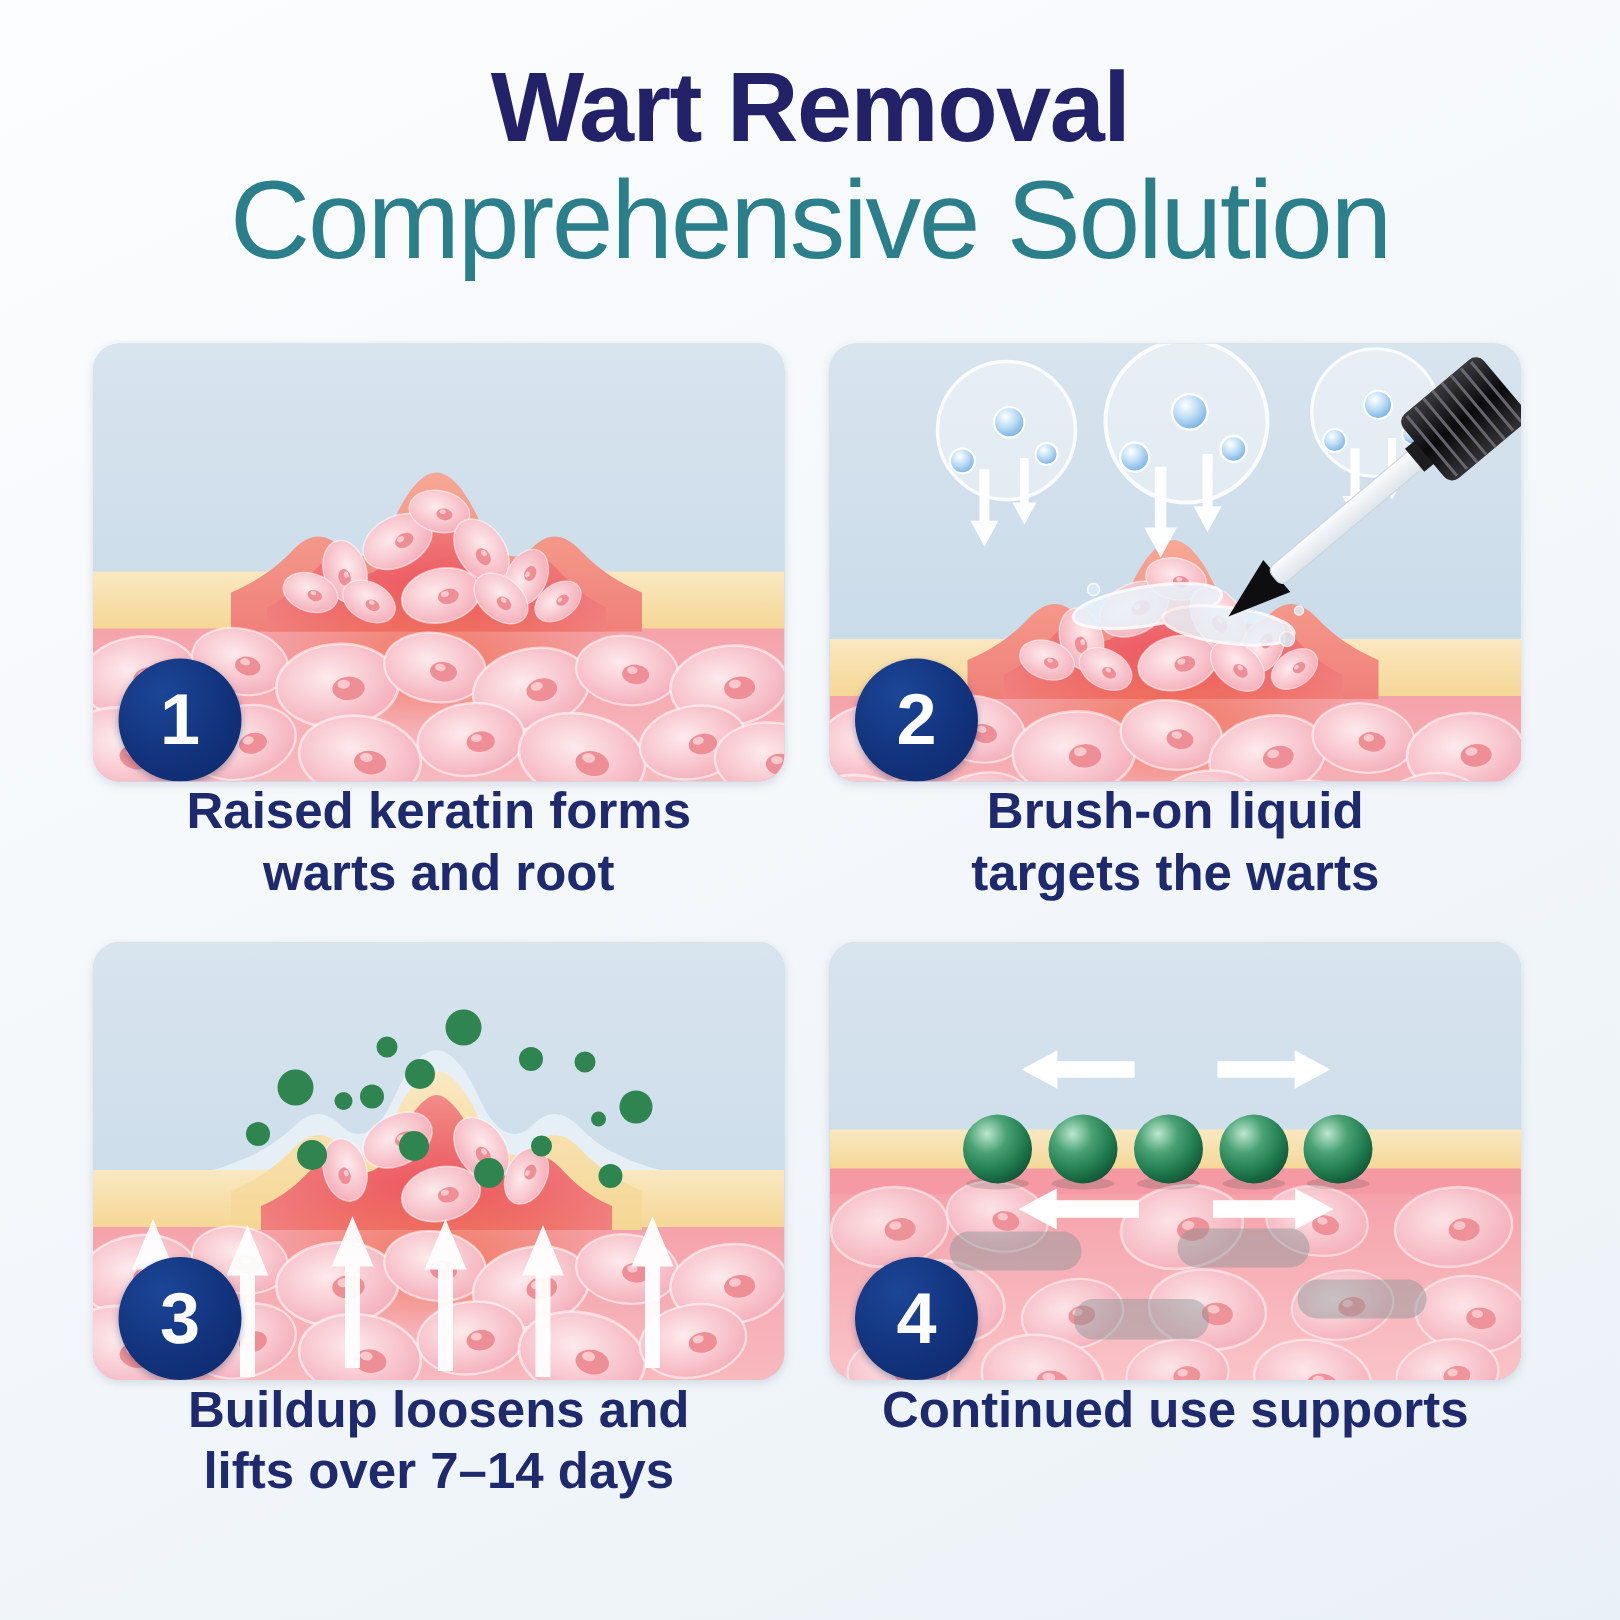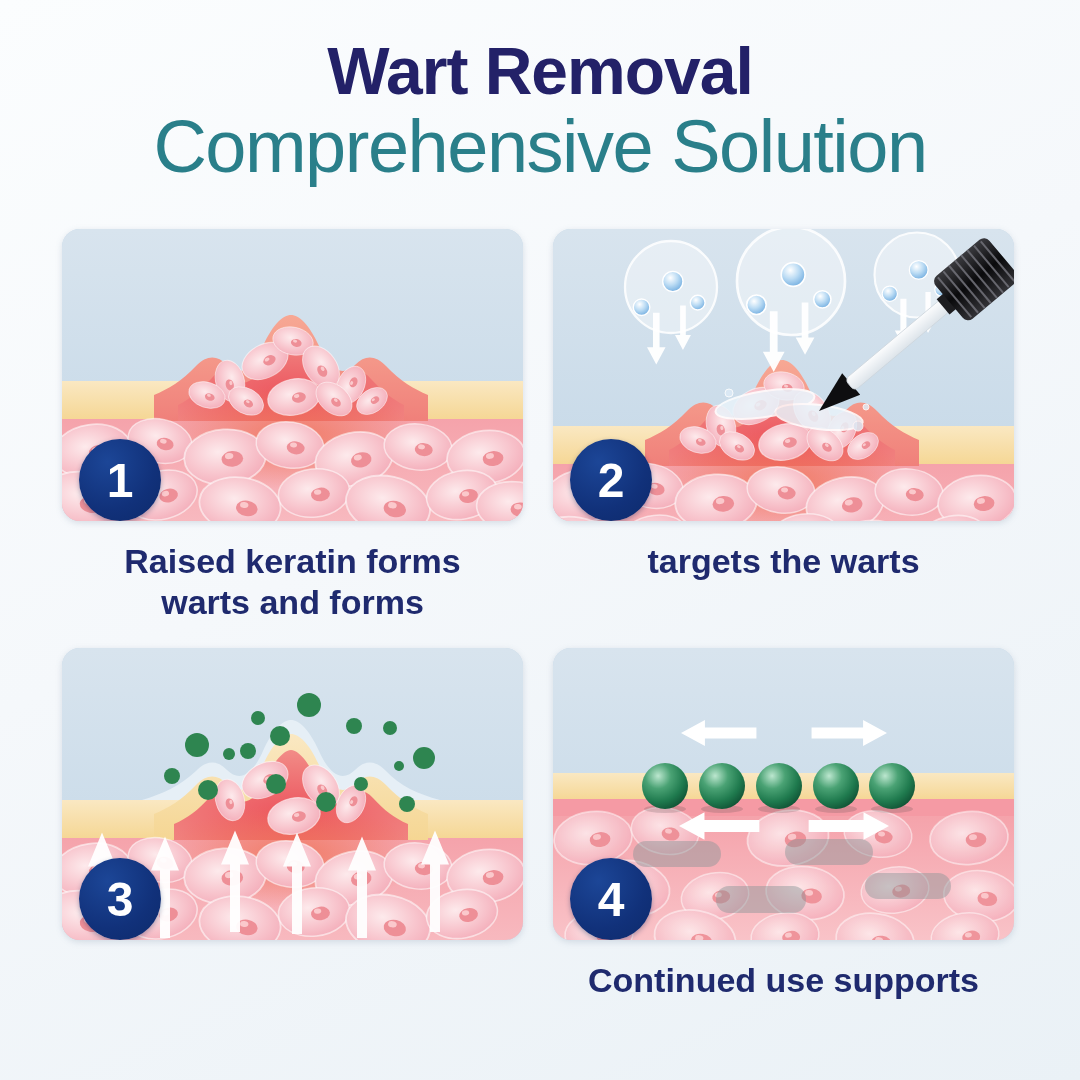--- a/index.html
+++ b/index.html
@@ -32,21 +32,21 @@
   .panel svg { display:block; width:461px; height:292px; }
   .badge {
     position:absolute; left:17px; top:210px; width:82px; height:82px;
     border-radius:50%;
     background:radial-gradient(circle at 35% 28%, #1c4697 0%, #11317a 60%, #0d2a6b 100%);
     color:#ffffff; font-size:48px; font-weight:700;
     display:flex; align-items:center; justify-content:center;
     box-shadow:0 2px 5px rgba(20,40,90,.35);
   }
   .caption {
-    margin-top:20px; text-align:center; color:#1f2a6e;
+    text-align:center; color:#1f2a6e;
     font-size:34px; font-weight:700; line-height:1.2;
     height:107px;
   }
 </style>
 </head>
 <body>
 
 <svg width="0" height="0" style="position:absolute" aria-hidden="true">
   <defs>
     <linearGradient id="skyG" x1="0" y1="0" x2="0" y2="1">
@@ -164,21 +164,21 @@
     <figure class="step">
       <div class="panel">
         <svg viewBox="0 0 461 292">
           <rect width="461" height="292" fill="url(#skyG)"></rect>
           <use href="#skinBase"></use>
         </svg>
         <div class="badge">1</div>
       </div>
       <figcaption class="caption">
         <div>Raised keratin forms</div>
-        <div>warts and forms</div>
+        <div>warts and root</div>
       </figcaption>
     </figure>
 
     <figure class="step">
       <div class="panel">
         <svg viewBox="0 0 461 292">
           <rect width="461" height="292" fill="url(#skyG)"></rect>
           <g transform="translate(0,45)">
               <use href="#skinBase"></use>
             </g>
@@ -207,20 +207,21 @@
               <line x1="209" y1="-28" x2="209" y2="28"></line>
                 <line x1="217" y1="-28" x2="217" y2="28"></line>
               <line x1="225" y1="-27" x2="225" y2="27"></line>
                 <line x1="233" y1="-26" x2="233" y2="26"></line>
             </g>
           </g>
         </svg>
         <div class="badge">2</div>
       </div>
       <figcaption class="caption">
+        <div>Brush-on liquid</div>
         <div>targets the warts</div>
       </figcaption>
     </figure>
 
     <figure class="step">
       <div class="panel">
         <svg viewBox="0 0 461 292">
           <rect width="461" height="292" fill="url(#skyG)"></rect>
           <path transform="translate(0,-14)" d="M80,192 L80,166 C100,160 118,152 134,137 C145,126 155,126 165,136 C177,148 190,142 201,117 C211,95 221,86 229,86 C237,86 247,95 257,117 C268,142 281,148 293,136 C303,126 313,126 324,137 C338,152 356,160 378,166 L378,192 Z" fill="#e6eff6"></path>
           <rect x="0" y="152" width="461" height="40" fill="url(#creamG)"></rect>
@@ -270,20 +271,24 @@
             <use href="#arrowU" transform="translate(40,286) scale(1,1.3)"></use>
             <use href="#arrowU" transform="translate(103,290) scale(1,1.3)"></use>
             <use href="#arrowU" transform="translate(173,284) scale(1,1.3)"></use>
             <use href="#arrowU" transform="translate(235,286) scale(1,1.3)"></use>
             <use href="#arrowU" transform="translate(300,290) scale(1,1.3)"></use>
             <use href="#arrowU" transform="translate(373,284) scale(1,1.3)"></use>
           </g>
         </svg>
         <div class="badge">3</div>
       </div>
+      <figcaption class="caption">
+        <div>Buildup loosens and</div>
+        <div>lifts over 7–14 days</div>
+      </figcaption>
     </figure>
 
     <figure class="step">
       <div class="panel">
         <svg viewBox="0 0 461 292">
           <rect width="461" height="292" fill="url(#skyG)"></rect>
           <rect x="0" y="125" width="461" height="28" fill="url(#creamG)"></rect>
           <rect x="0" y="151" width="461" height="20" fill="#f59aa4"></rect>
           <rect x="0" y="168" width="461" height="124" fill="url(#dermG)"></rect>
           <g opacity="0.9">

